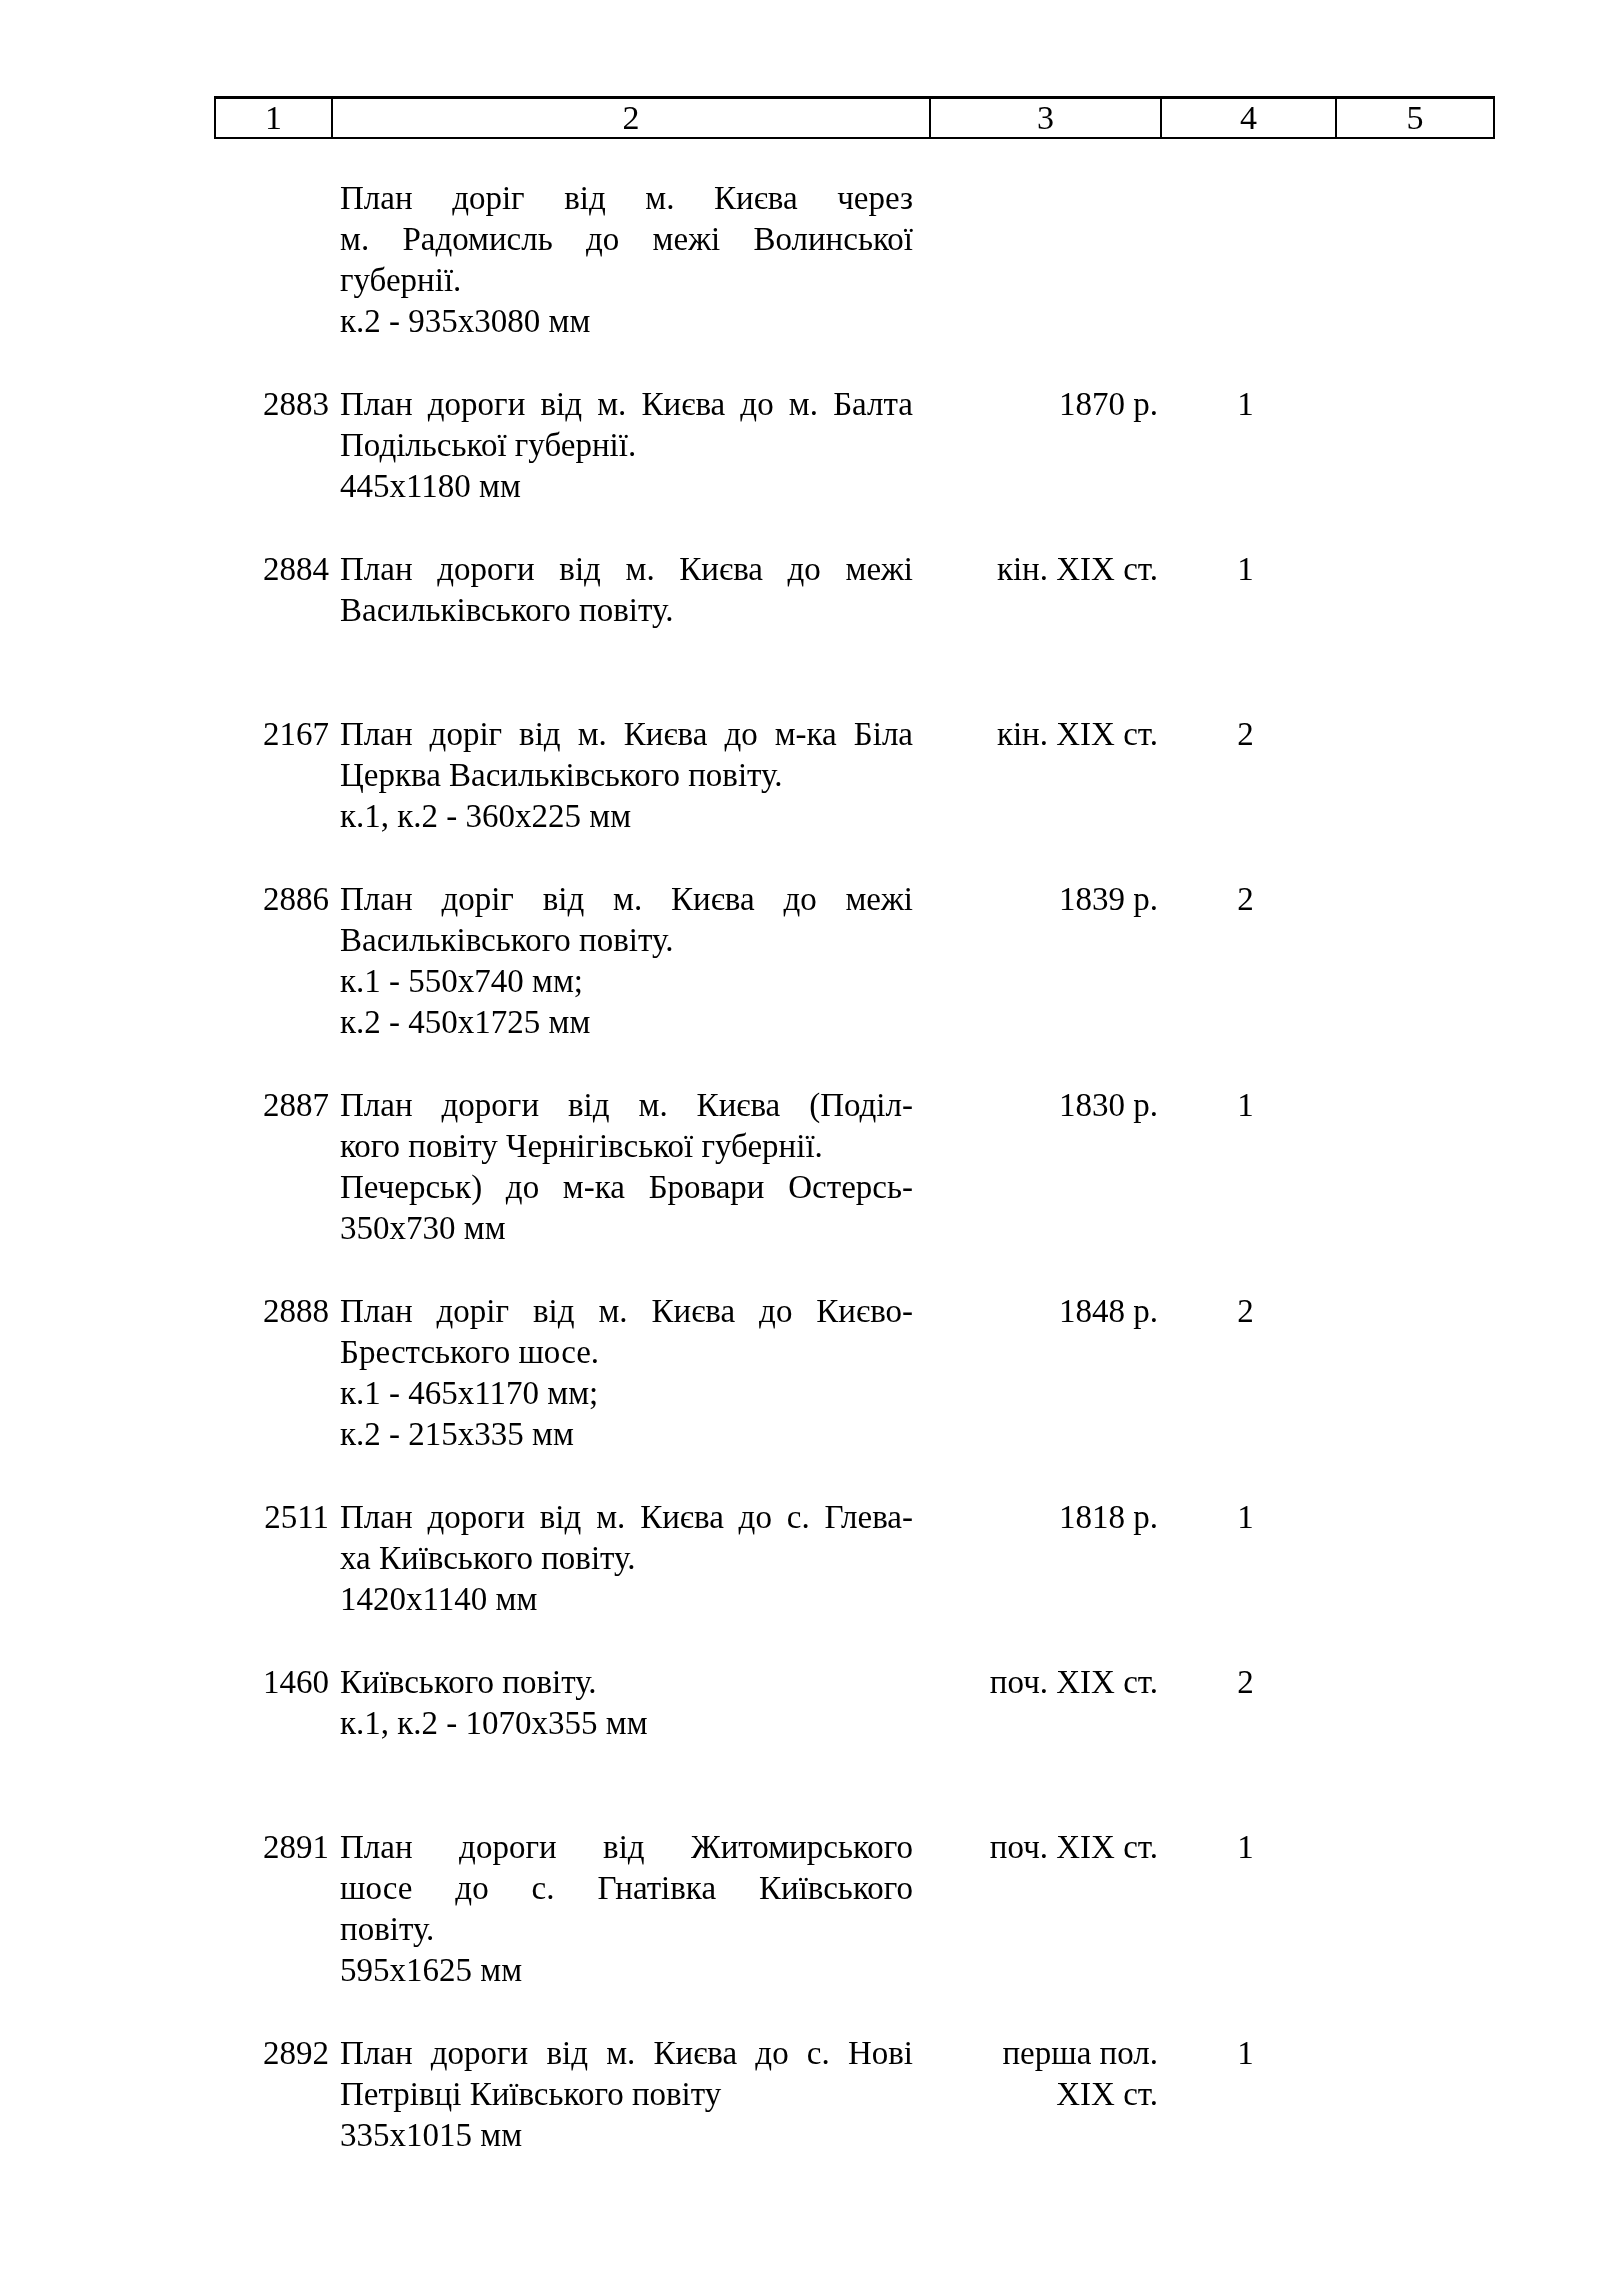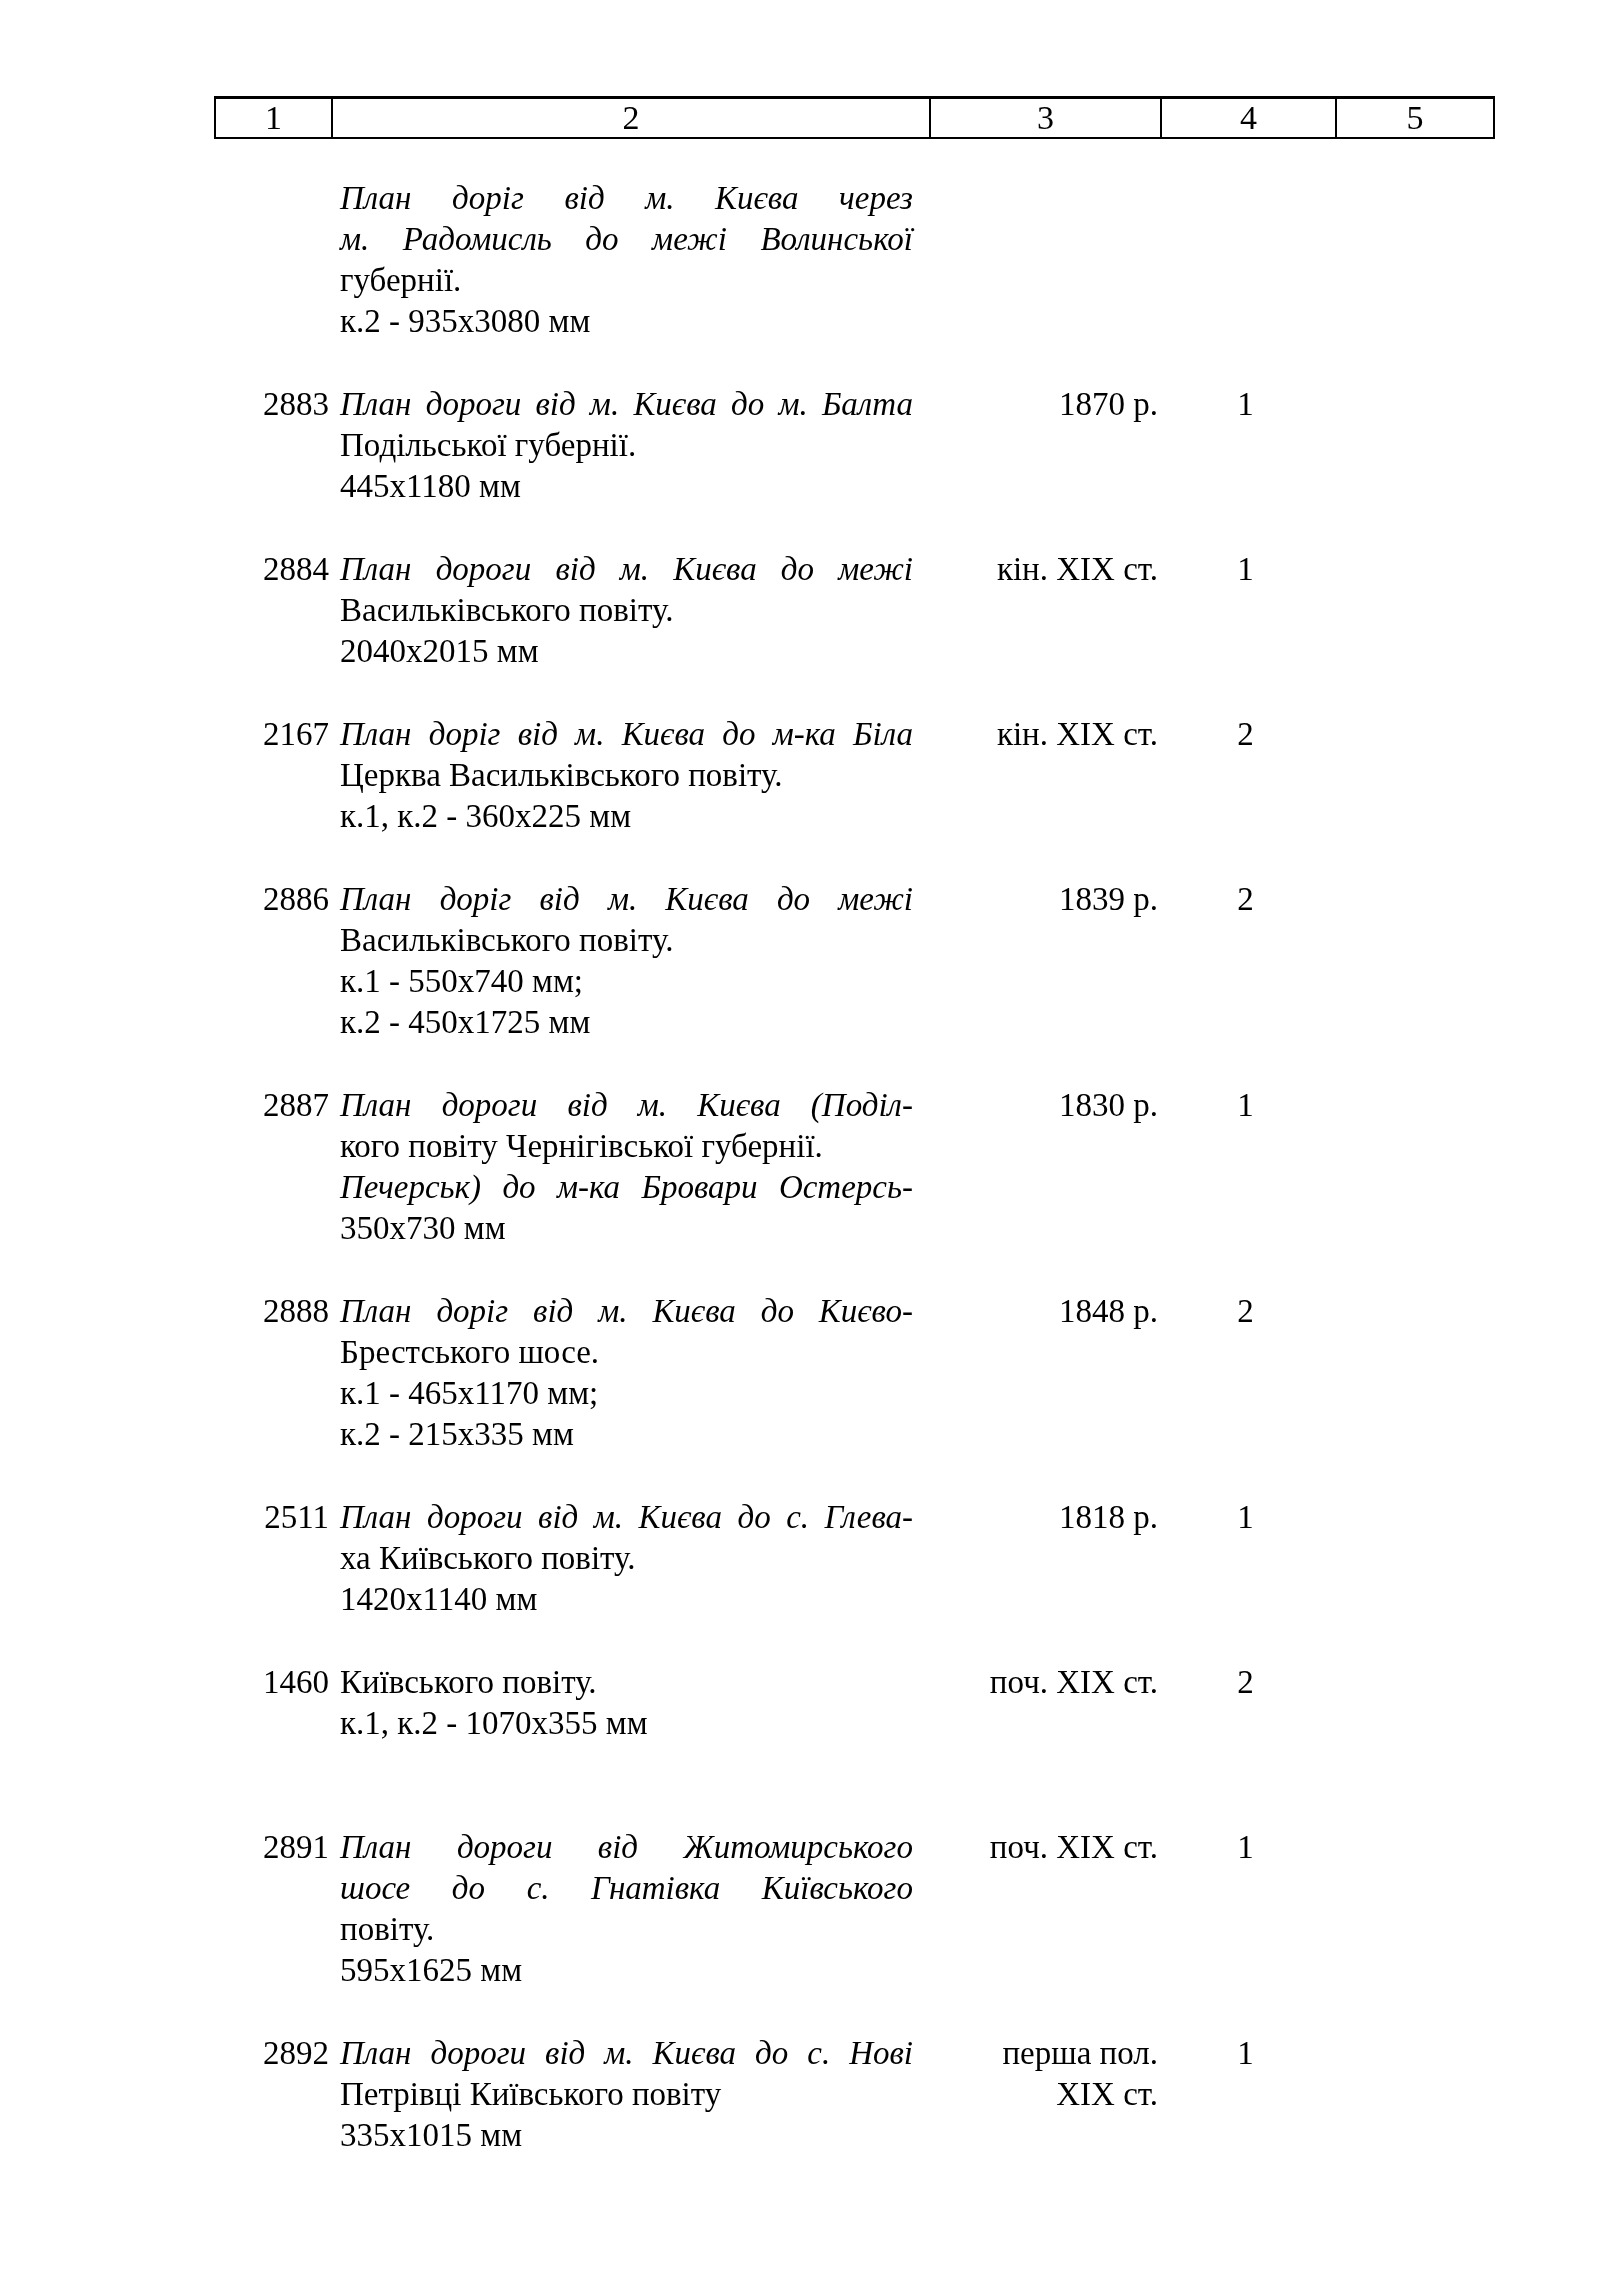--- a/index.html
+++ b/index.html
@@ -46,21 +46,20 @@
   }
   .cell-count{
     position:absolute;left:1158px;width:175px;
     text-align:center;line-height:41px;
   }
   .line{line-height:41px;white-space:nowrap;}
   .cell-desc .line{white-space:normal;}
   .cell-desc .line.justify{
     text-align:justify;
     text-align-last:justify;
-    font-style:italic;
   }
 </style>
 </head>
 <body>
 
 <div class="page">
 
   <div class="header-table">
     <div class="header-cell hc1">1</div>
     <div class="header-cell hc2">2</div>
@@ -91,21 +90,20 @@
       <div class="cell-date">
           <div class="line">1870 р.</div>
         </div>
       <div class="cell-count">1</div>
     </div>
       <div class="entry" style="top: 549px;">
       <div class="cell-num">2884</div>
       <div class="cell-desc">
           <div class="line justify">План дороги від м. Києва до межі</div>
           <div class="line">Васильківського повіту.</div>
-          <div class="line">2040х2015 мм</div>
         </div>
       <div class="cell-date">
           <div class="line">кін. XIX ст.</div>
         </div>
       <div class="cell-count">1</div>
     </div>
       <div class="entry" style="top: 714px;">
       <div class="cell-num">2167</div>
       <div class="cell-desc">
           <div class="line justify">План доріг від м. Києва до м-ка Біла</div>

